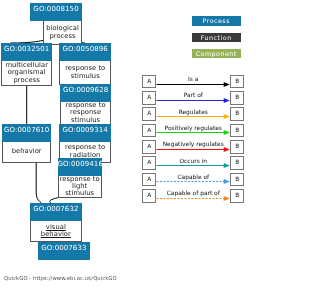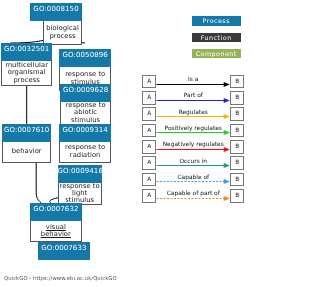--- a/index.html
+++ b/index.html
@@ -55,49 +55,49 @@
         </div>
       </div>
       <div class="gonode" style="left: 1.2px; top: 43px; width: 51px; height: 33.4px;">
         <div class="hdr">GO:0032501</div>
         <div class="bdy" style="height: 24.8px; text-align: center;">
           <span>multicellular</span>
           <span>organismal</span>
           <span>process</span>
         </div>
       </div>
-      <div class="gonode" style="left: 59.2px; top: 49px; width: 52.1px; height: 33px;">
+      <div class="gonode" style="left: 59.2px; top: 43px; width: 52.1px; height: 33px;">
         <div class="hdr">GO:0050896</div>
         <div class="bdy" style="height: 24.4px;">
           <span>response to</span>
           <span>stimulus</span>
         </div>
       </div>
       <div class="gonode" style="left: 60.3px; top: 83.5px; width: 50.6px; height: 32.5px;">
         <div class="hdr">GO:0009628</div>
         <div class="bdy" style="height: 23.9px;">
           <span>response to</span>
-          <span>abiotic</span>
+          <span>response</span>
           <span>stimulus</span>
         </div>
       </div>
       <div class="gonode" style="left: 1.9px; top: 123.8px; width: 49.6px; height: 29.5px;">
         <div class="hdr">GO:0007610</div>
         <div class="bdy" style="height: 20.9px;">
           <span>behavior</span>
         </div>
       </div>
       <div class="gonode" style="left: 59.2px; top: 123.7px; width: 51.9px; height: 29.8px;">
         <div class="hdr">GO:0009314</div>
         <div class="bdy" style="height: 21.2px;">
           <span>response to</span>
           <span>radiation</span>
         </div>
       </div>
-      <div class="gonode" style="left: 49.6px; top: 165px; width: 52.2px; height: 31px; padding-left: 8px;">
+      <div class="gonode" style="left: 49.6px; top: 158px; width: 52.2px; height: 31px; padding-left: 8px;">
         <div class="hdr">GO:0009416</div>
         <div class="bdy" style="height: 22.4px;">
           <span>response to</span>
           <span>light stimulus</span>
         </div>
       </div>
       <div class="gonode" style="left: 30.1px; top: 203.1px; width: 51.5px; height: 30px;">
         <div class="hdr">GO:0007632</div>
         <div class="bdy" style="height: 21.4px; text-decoration: underline;">
           <span>visual</span>

